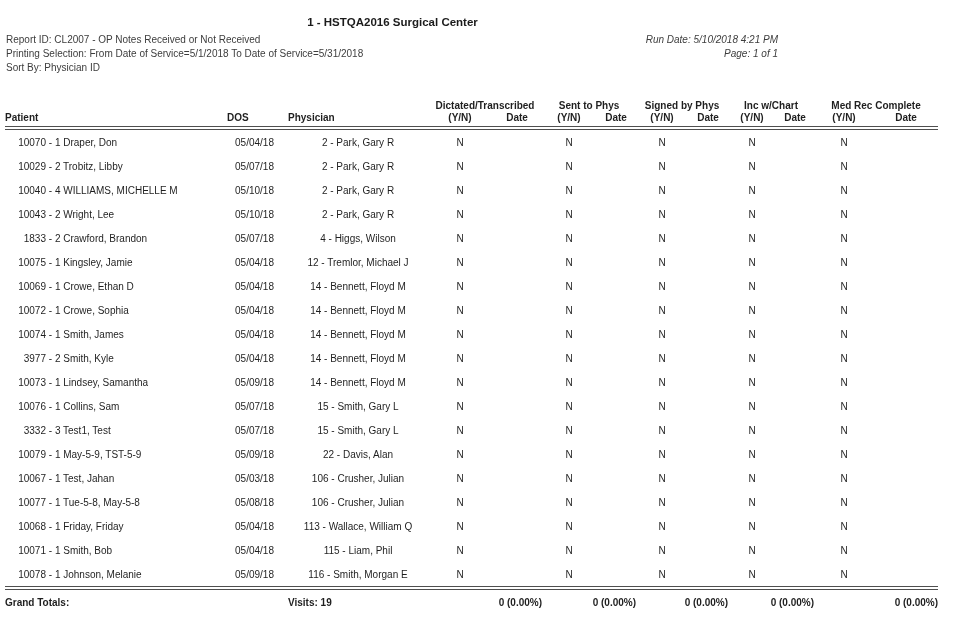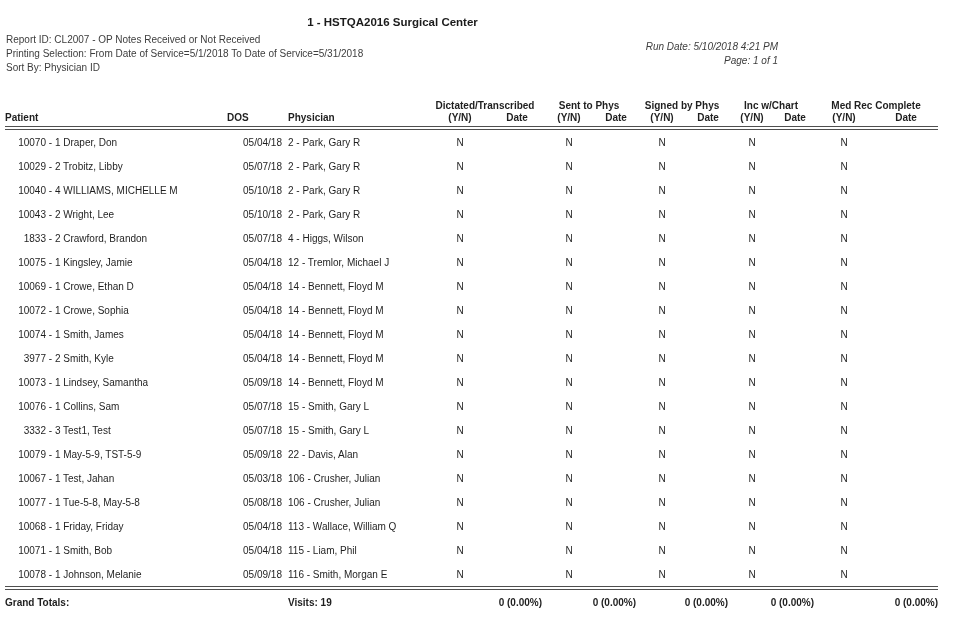--- a/index.html
+++ b/index.html
@@ -14,21 +14,21 @@
   .report-title {
     padding-top: 16px;
     text-align: center;
     font-size: 11.5px;
     font-weight: bold;
     color: #1b1b1b;
   }
   .meta {
     display: flex;
     justify-content: space-between;
-    align-items: center;
+    align-items: flex-start;
     padding: 5px 7px 0 6px;
     font-size: 10px;
     color: #3d3d3d;
   }
   .meta-left div, .meta-right div { line-height: 14px; }
   .meta-right { text-align: right; font-style: italic; }
 
   table.report {
     margin: 25px 0 0 5px;
     width: 933px;
@@ -46,22 +46,22 @@
     border-bottom: 4px double #4f4f4f;
   }
   thead th.left { text-align: left; }
   thead th.grp { text-align: center; padding-bottom: 0; border-bottom: none; }
   thead th.sub { text-align: center; margin-top: 35px; }
   thead th.phys-h, td.c-phys, tfoot td.t-visits { padding-left: 6px; }
 
   tbody td { padding: 6.5px 0; line-height: 11px; vertical-align: middle; }
   td.c-pat { text-align: left; padding-left: 13px; white-space: nowrap; margin-top: 44px; }
   .pid { display: inline-block; width: 28px; text-align: right; }
-  td.c-dos { text-align: right; white-space: nowrap; }
-  td.c-phys { text-align: left; white-space: nowrap; }
+  td.c-dos { text-align: center; white-space: nowrap; }
+  td.c-phys { text-align: center; white-space: nowrap; }
   td.c-yn { text-align: center; }
   td.c-date { text-align: center; }
 
   tfoot td {
     font-weight: bold;
     padding: 7px 0;
     border-top: 4px double #4f4f4f;
     white-space: nowrap;
   }
   tfoot td.t-label { text-align: left; }

